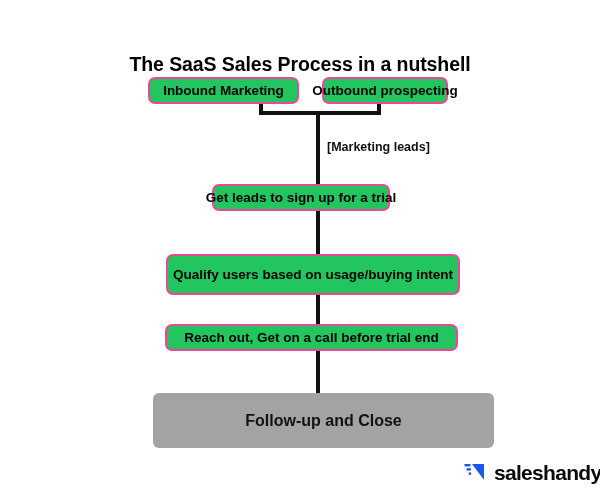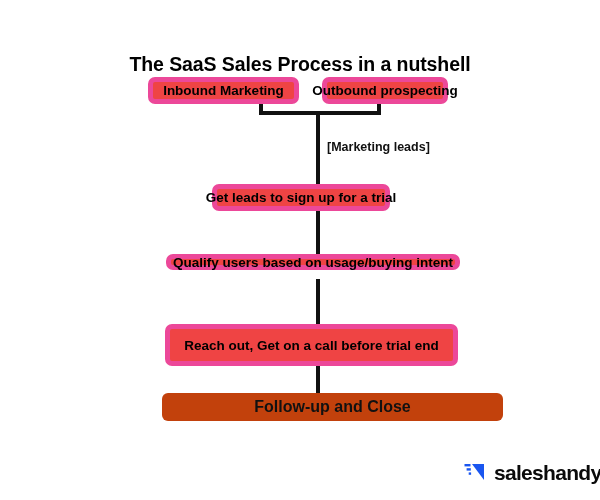--- a/index.html
+++ b/index.html
@@ -30,59 +30,58 @@
     font-weight: bold;
     color: #000000;
     letter-spacing: -0.1px;
     margin-top: 44px;
   }
 
   
   .node {
     position: absolute;
     box-sizing: border-box;
-    background: #ef4444;
-    border: 5px solid #ec4899;
+    background: #22c55e;
+    border: 2px solid #ec4899;
     border-radius: 7px;
     display: flex;
     align-items: center;
     justify-content: center;
     color: #000000;
     font-weight: bold;
     font-size: 13.5px;
     white-space: nowrap;
     z-index: 3;
   }
 
   #node-inbound    { left: 148px; top: 77px;  width: 151px; height: 27px; }
   #node-outbound   { left: 322px; top: 77px;  width: 126px; height: 27px; }
   #node-trial      { left: 212px; top: 184px; width: 178px; height: 27px; }
-  #node-qualify    { left: 166px; top: 254px; width: 294px; height: 16px; }
-  #node-reachout   { left: 165px; top: 324px; width: 293px; height: 42px; }
+  #node-qualify    { left: 166px; top: 254px; width: 294px; height: 41px; }
+  #node-reachout   { left: 165px; top: 324px; width: 293px; height: 27px; }
 
   
   .node-final {
     position: absolute;
     left: 153px;
     top: 393px;
     width: 341px;
-    height: 28px;
+    height: 55px;
     box-sizing: border-box;
-    background: #c2410c;
+    background: #a3a3a3;
     border: none;
     border-radius: 6px;
     display: flex;
     align-items: center;
     justify-content: center;
     color: #111111;
     font-weight: bold;
     font-size: 16px;
     white-space: nowrap;
     z-index: 3;
-    margin-left: 9px;
   }
 
   
   .conn {
     position: absolute;
     background: #111111;
     z-index: 1;
   }
   .conn-v { width: 4px; }
   .conn-h { height: 4px; }

